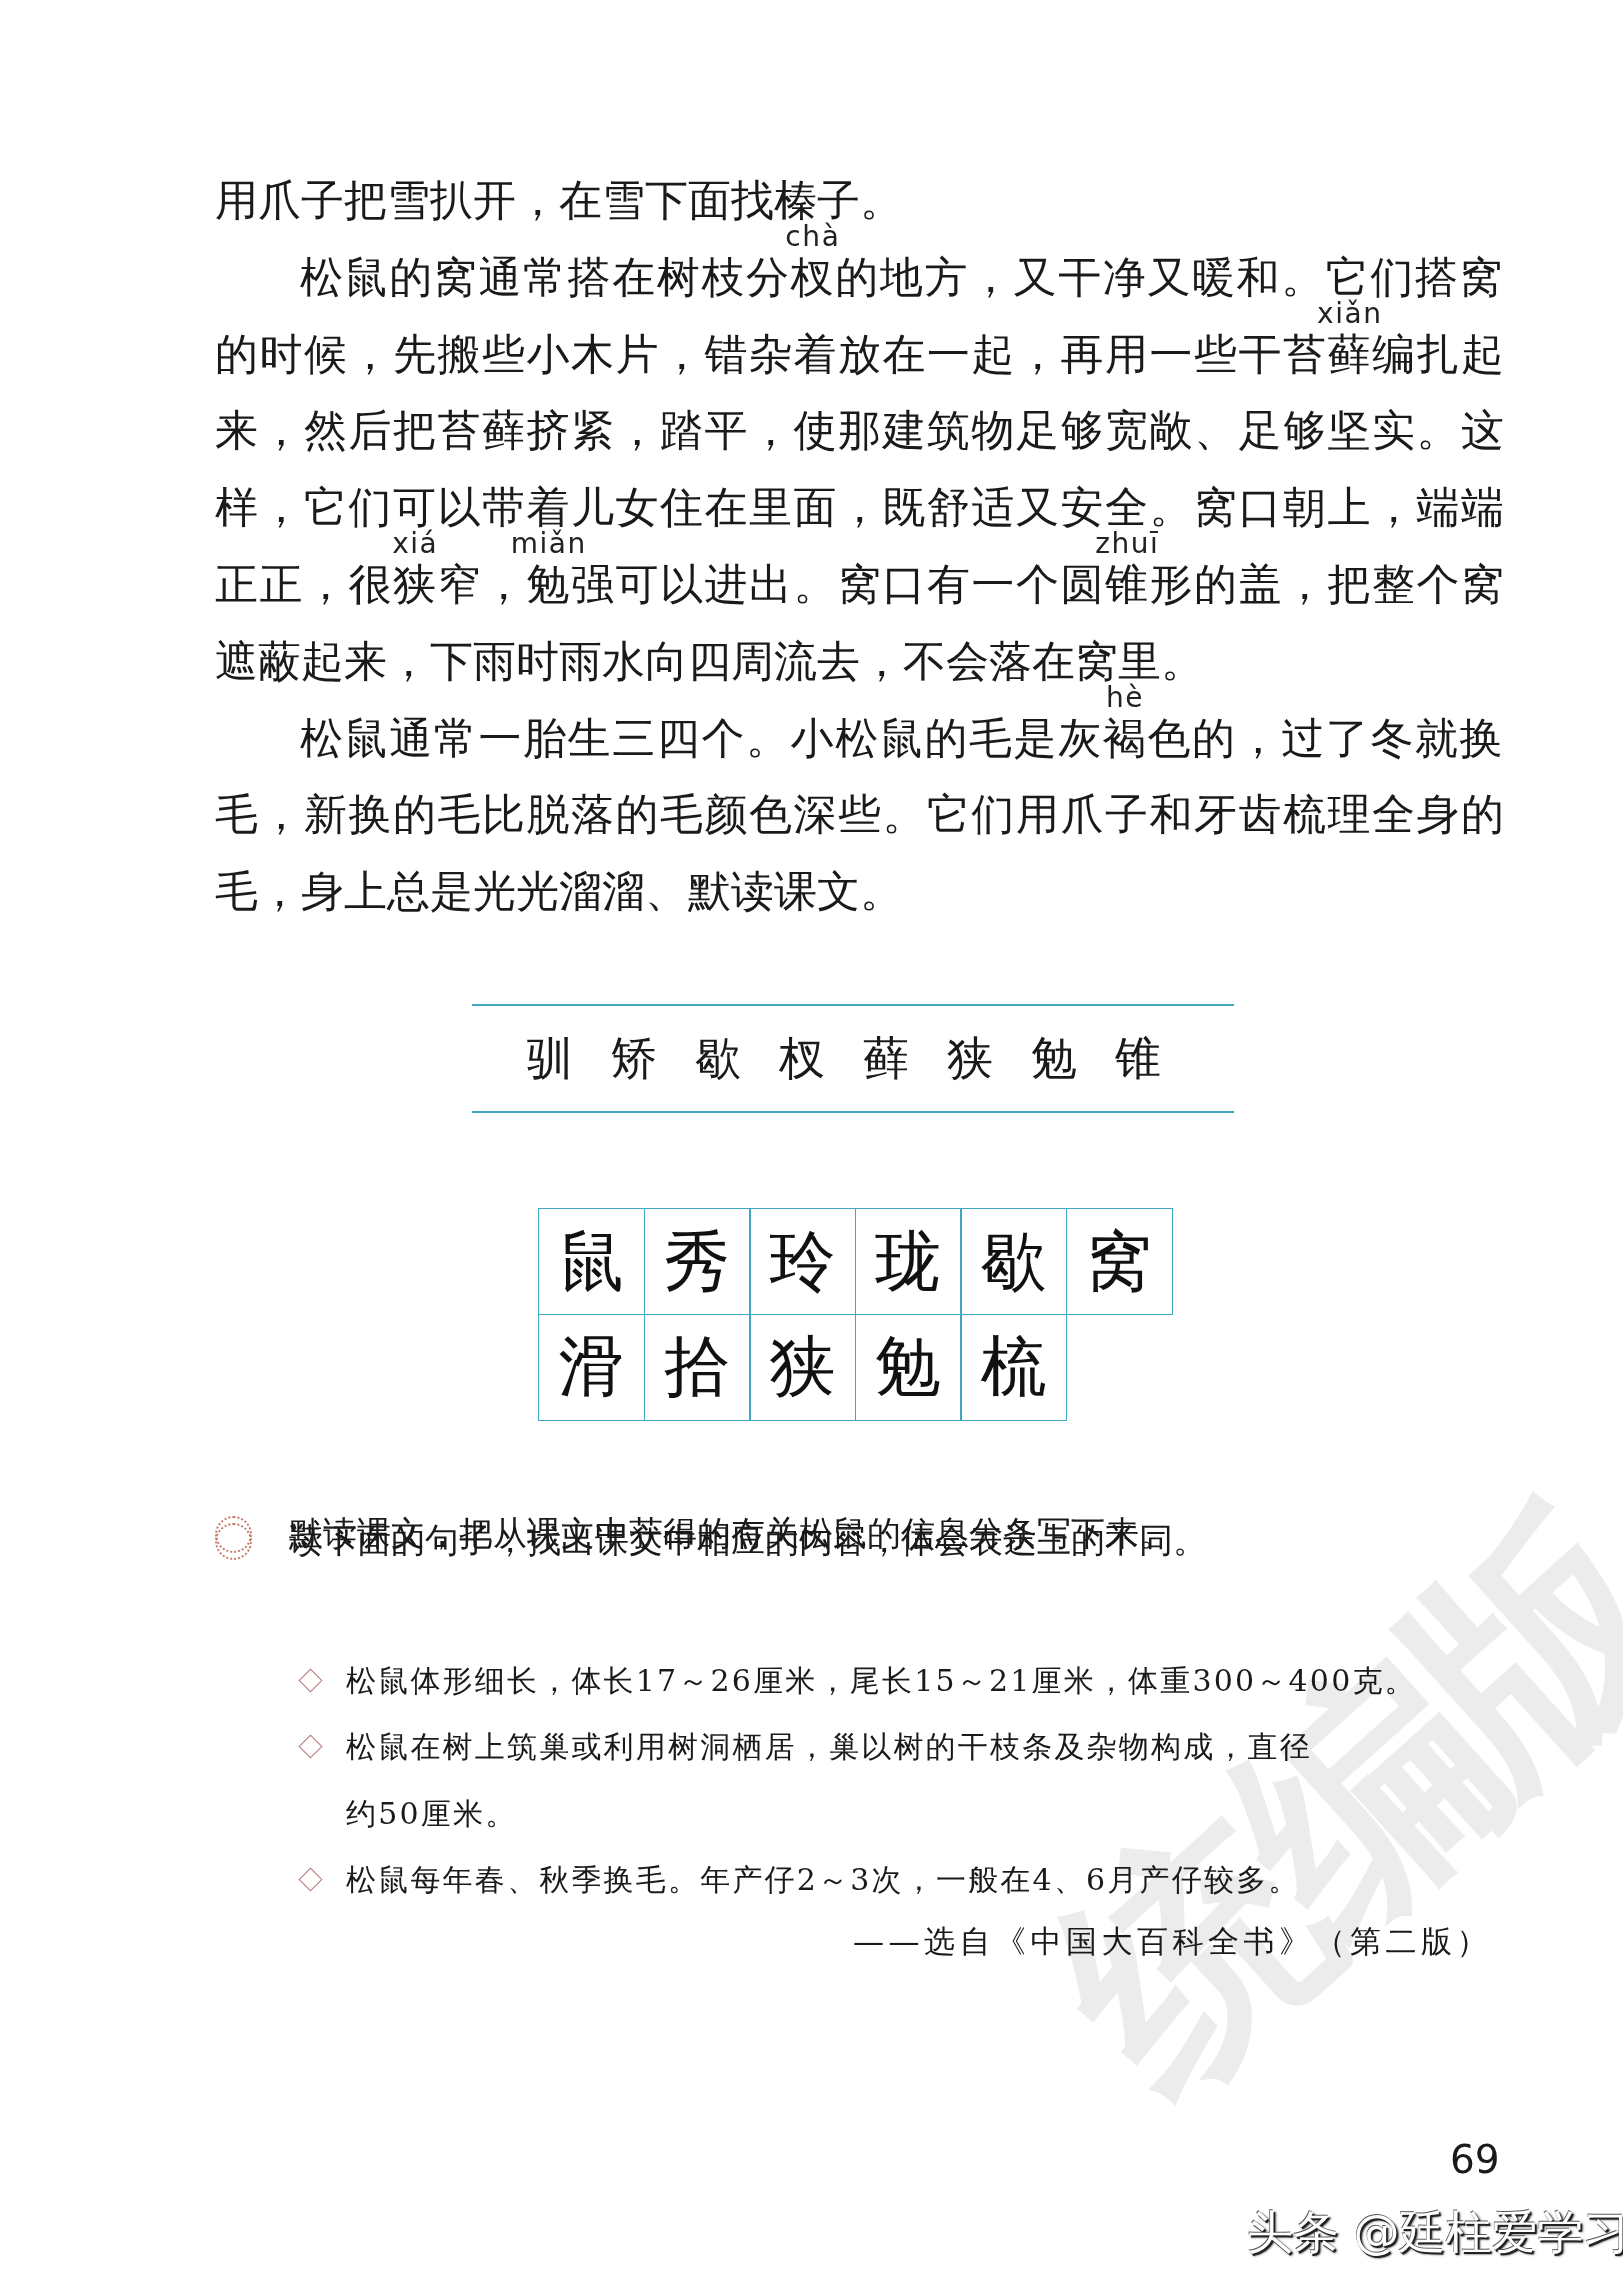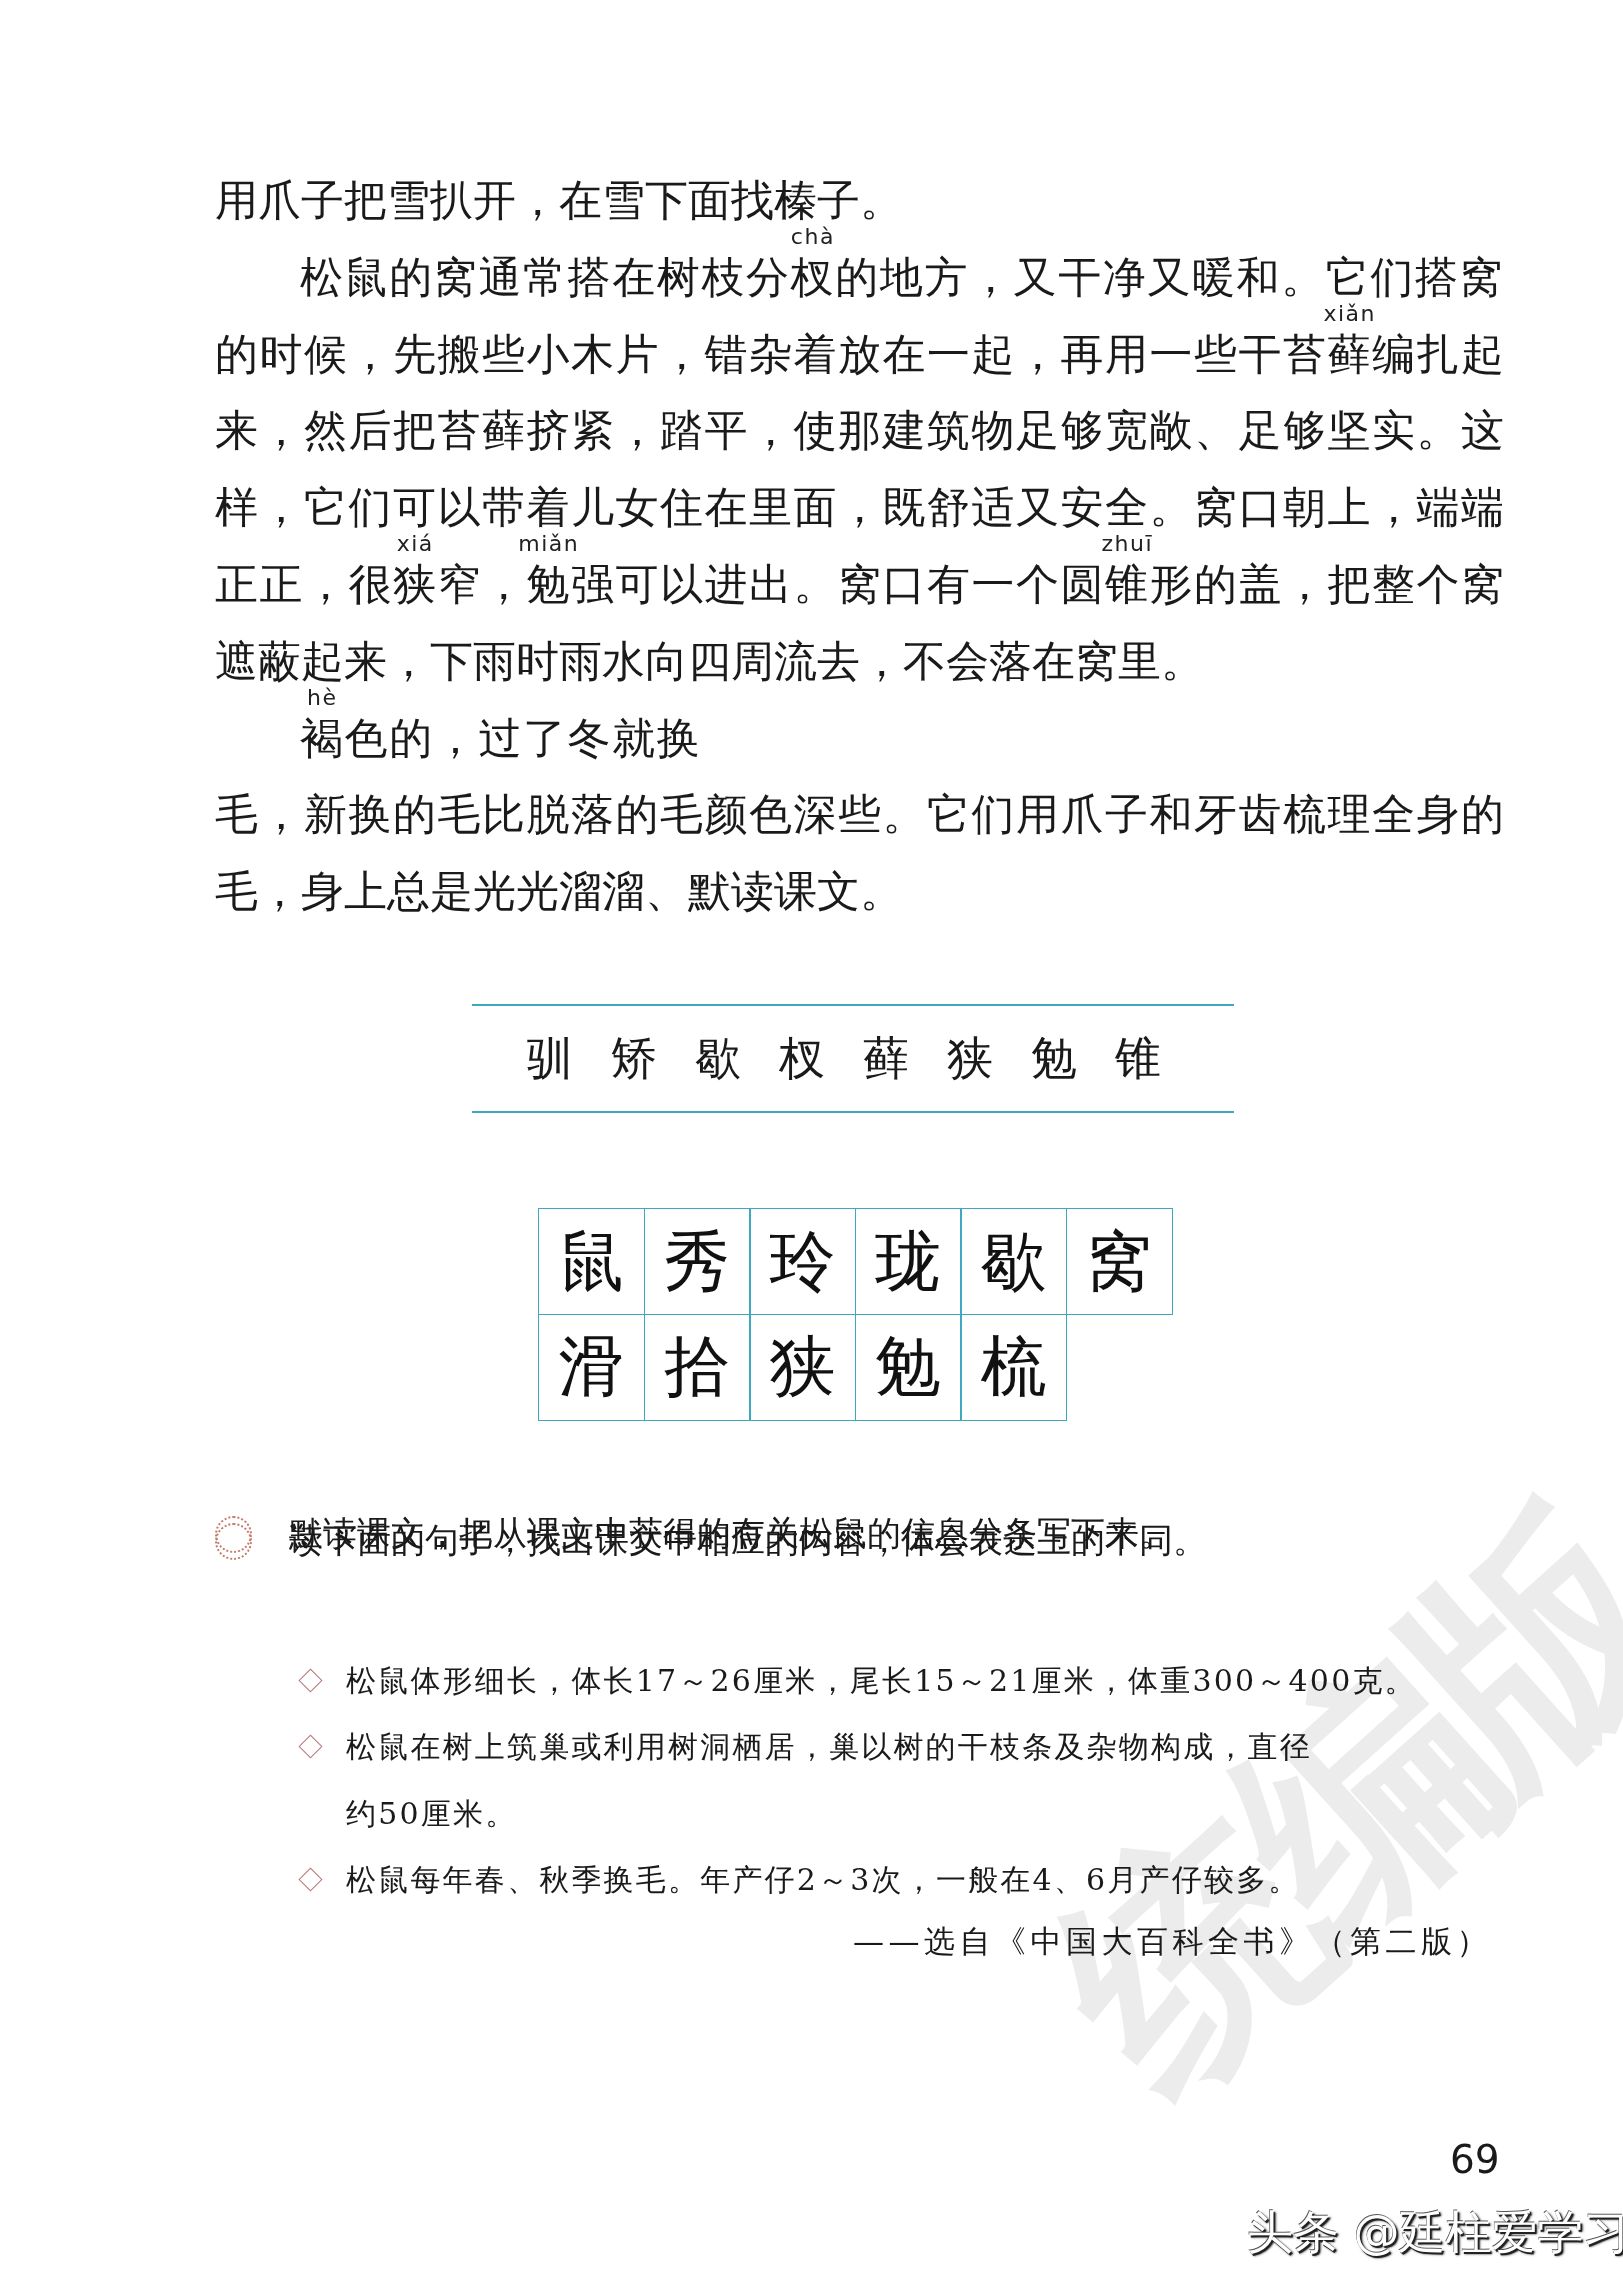--- a/index.html
+++ b/index.html
@@ -8,21 +8,21 @@
 
   .watermark-bg { position:absolute; left:994px; top:1913px; font-size:247px; color:#ececec;
     transform:rotate(-42deg); transform-origin:left top; white-space:nowrap;
     font-family:"DejaVu Sans",sans-serif; font-weight:bold; letter-spacing:-15px; z-index:0; }
 
   .body-text { position:absolute; left:215px; top:0; width:1279px; z-index:1; }
   .line { position:absolute; left:0; height:45px; font-size:43px; line-height:45px;
           white-space:nowrap; letter-spacing:0px; font-family:"DejaVu Sans",sans-serif; }
   .seg { display:inline-block; }
   .ruby { position:relative; display:inline-block; }
-  .py { position:absolute; left:50%; transform:translateX(-50%); top:-30px; font-size:22px;
+  .py { position:absolute; left:50%; transform:translateX(-50%); top:-30px; font-size:28px;
         line-height:24px; color:#222; font-family:"DejaVu Sans",sans-serif; white-space:nowrap; }
 
   .vocab-box { position:absolute; left:472px; top:1004px; width:762px; height:109px; z-index:1; }
   .vocab-rule { position:absolute; left:0; width:100%; height:2.2px; background:#3ea8c1; }
   .vocab-rule.top { top:0; } .vocab-rule.bottom { bottom:0; }
   .vocab-chars { position:absolute; left:55px; top:30px; display:flex; gap:0; }
   .vocab-char { width:84px; font-size:46px; line-height:49px; text-align:left;
                 font-family:"DejaVu Serif",serif; }
 
   .grid { position:absolute; left:538px; top:1208px; z-index:1; }
@@ -50,21 +50,21 @@
 <div class="watermark-bg">统编版</div>
 
 <div class="body-text" id="body-text">
     <div class="line" style="top: 178px;"><span class="seg">用爪子把雪扒开，在雪下面找榛子。</span></div>
     <div class="line" style="top: 255px; left: 85px; letter-spacing: 1.6px;"><span class="seg">松鼠的窝通常搭在树枝分</span><span class="ruby"><span class="py">chà</span><span>杈</span></span><span class="seg">的地方，又干净又暖和。它们搭窝</span></div>
     <div class="line" style="top: 332px; letter-spacing: 1.5px;"><span class="seg">的时候，先搬些小木片，错杂着放在一起，再用一些干苔</span><span class="ruby"><span class="py">xiǎn</span><span>藓</span></span><span class="seg">编扎起</span></div>
     <div class="line" style="top: 408px; letter-spacing: 1.5px;"><span class="seg">来，然后把苔藓挤紧，踏平，使那建筑物足够宽敞、足够坚实。这</span></div>
     <div class="line" style="top: 485px; letter-spacing: 1.5px;"><span class="seg">样，它们可以带着儿女住在里面，既舒适又安全。窝口朝上，端端</span></div>
     <div class="line" style="top: 562px; letter-spacing: 1.5px;"><span class="seg">正正，很</span><span class="ruby"><span class="py">xiá</span><span>狭</span></span><span class="seg">窄，</span><span class="ruby"><span class="py">miǎn</span><span>勉</span></span><span class="seg">强可以进出。窝口有一个圆</span><span class="ruby"><span class="py">zhuī</span><span>锥</span></span><span class="seg">形的盖，把整个窝</span></div>
     <div class="line" style="top: 639px;"><span class="seg">遮蔽起来，下雨时雨水向四周流去，不会落在窝里。</span></div>
-    <div class="line" style="top: 716px; left: 85px; letter-spacing: 1.6px;"><span class="ruby"><span class="py">hè</span><span>褐</span></span><span class="seg">色的，过了冬就换</span></div>
+    <div class="line" style="top: 716px; left: 85px; letter-spacing: 1.6px;"><span class="seg">松鼠通常一胎生三四个。小松鼠的毛是灰</span><span class="ruby"><span class="py">hè</span><span>褐</span></span><span class="seg">色的，过了冬就换</span></div>
     <div class="line" style="top: 792px; letter-spacing: 1.5px;"><span class="seg">毛，新换的毛比脱落的毛颜色深些。它们用爪子和牙齿梳理全身的</span></div>
     <div class="line" style="top: 869px;"><span class="seg">毛，身上总是光光溜溜、默读课文。</span></div>
   </div>
 
 <div class="vocab-box">
   <div class="vocab-rule top"></div>
   <div class="vocab-chars">
     <span class="vocab-char">驯</span>
     <span class="vocab-char">矫</span>
     <span class="vocab-char">歇</span>

